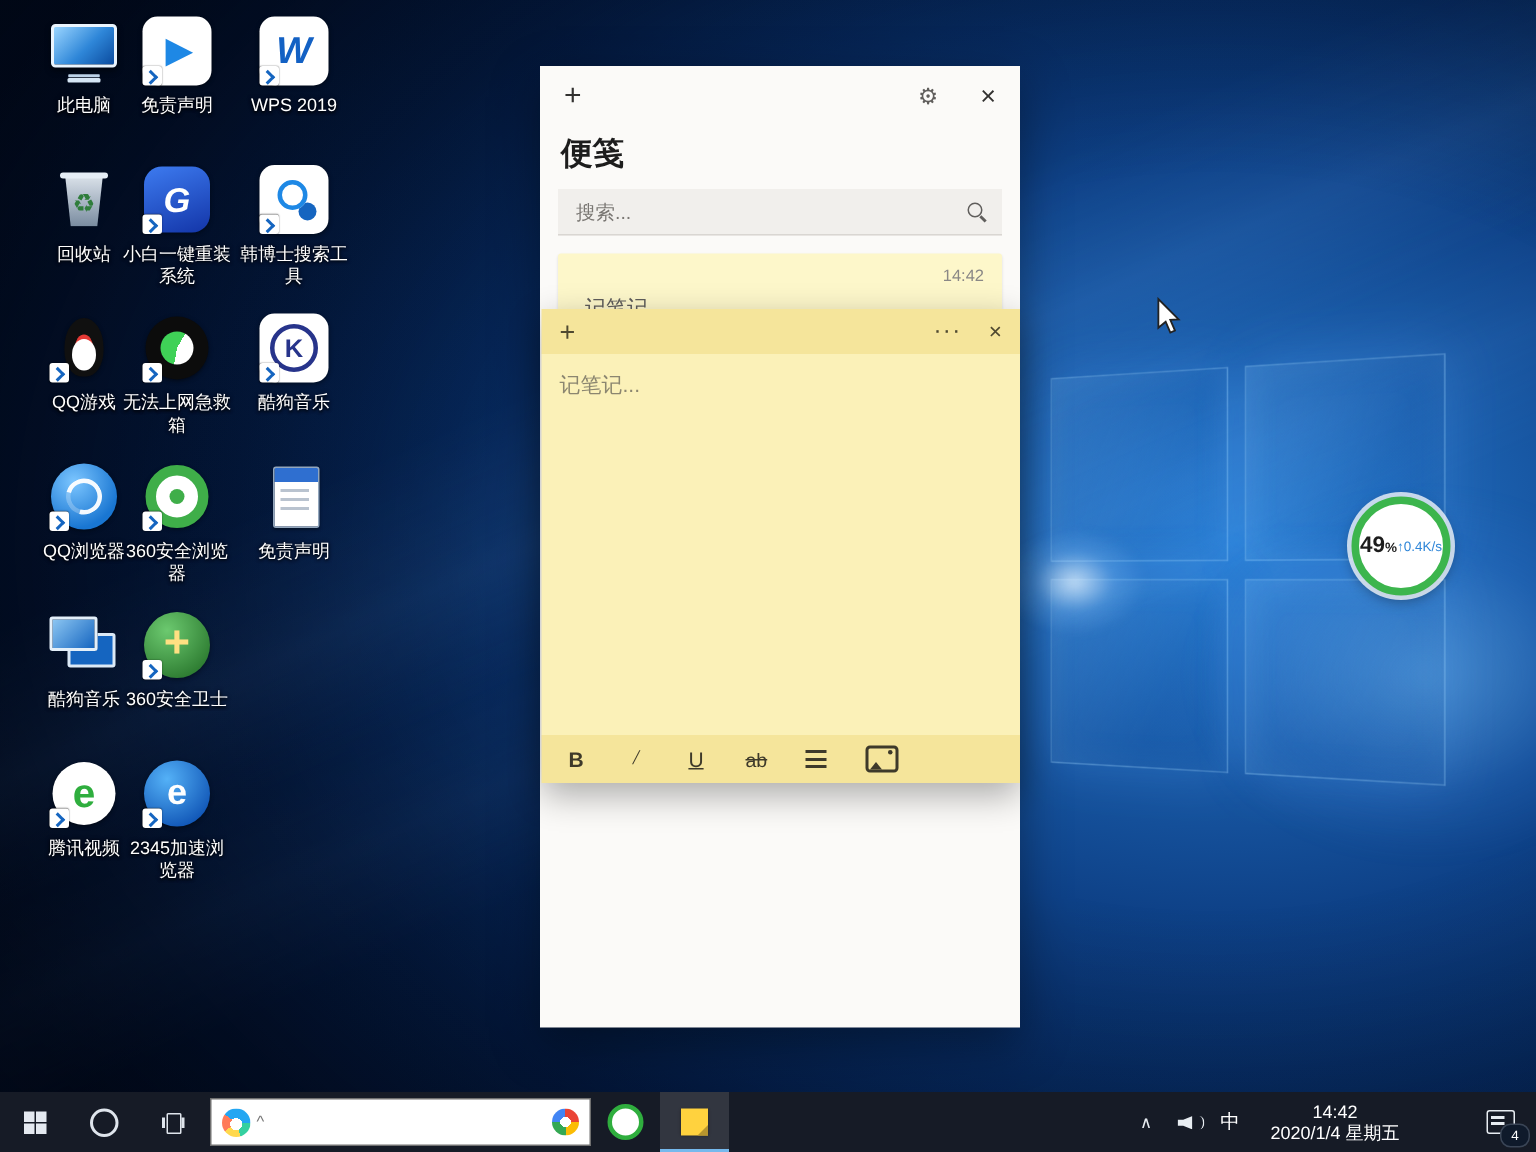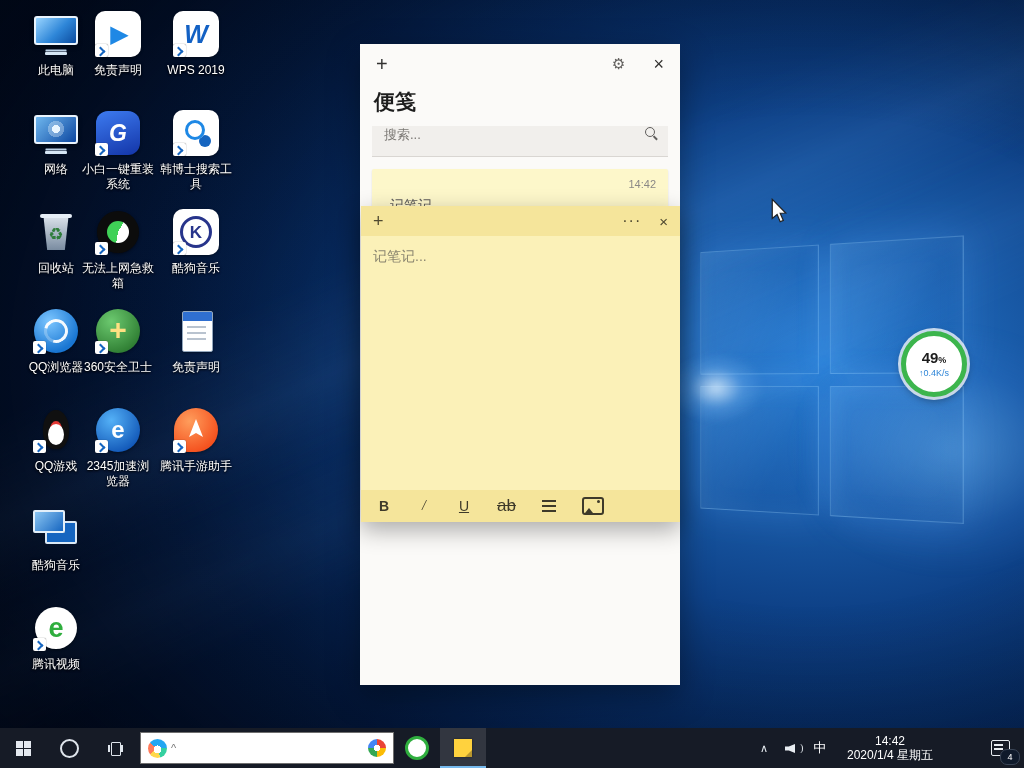--- a/index.html
+++ b/index.html
@@ -74,21 +74,21 @@
   .a-xiaobai::before{content:"";position:absolute;inset:5px;border-radius:50%;background:#0c0c0c;box-shadow:0 1px 3px rgba(0,0,0,.5);}
   .a-xiaobai::after{content:"";position:absolute;left:15px;top:15px;width:22px;height:22px;border-radius:50%;background:conic-gradient(from 30deg,#fff 0 160deg,#3fd157 160deg 360deg);}
   
   #notes-window{position:absolute;left:360px;top:44px;width:320px;height:641px;background:#fbfaf8;
     box-shadow:0 10px 30px rgba(0,0,0,.38);z-index:10;}
   .nw-header{height:40px;display:flex;align-items:center;padding:0 16px;}
   .nw-plus{font-size:20px;color:#323130;}
   .nw-gear{margin-left:auto;font-size:15px;color:#605e5c;}
   .nw-close{margin-left:28px;font-size:18px;color:#323130;}
   .nw-title{padding:4px 14px 10px;font-size:21px;font-weight:700;color:#1d1d1d;}
-  .nw-search{margin:0 12px;height:30px;background:#f1efec;border-bottom:1px solid #d9d6d2;display:flex;align-items:flex-start;padding:0 10px;}
+  .nw-search{margin:0 12px;height:30px;background:#f1efec;border-bottom:1px solid #d9d6d2;display:flex;align-items:center;padding:0 10px;}
   .nw-search input{border:none;outline:none;background:transparent;flex:1;font-size:13px;color:#333;font-family:inherit;}
   .nw-search input::placeholder{color:#7a7773;}
   .mag{width:14px;height:14px;position:relative;margin-left:8px;}
   .mag::before{content:"";position:absolute;left:1px;top:1px;width:8px;height:8px;border:1.5px solid #605e5c;border-radius:50%;}
   .mag::after{content:"";position:absolute;right:0;bottom:2px;width:5px;height:1.5px;background:#605e5c;transform:rotate(45deg);}
   .nw-item{margin:12px 12px 0;background:#fdf7ca;border-radius:2px;height:86px;position:relative;box-shadow:0 1px 2px rgba(0,0,0,.12);}
   .nw-item-time{position:absolute;top:9px;right:12px;font-size:11px;color:#8a8886;}
   .nw-item-text{position:absolute;top:28px;left:18px;font-size:14px;color:#5f5d5b;}
   
   #sticky-note{position:absolute;left:361px;top:206px;width:319px;height:316px;display:flex;flex-direction:column;
@@ -97,29 +97,29 @@
   .sn-plus{font-size:18px;color:#4f4930;}
   .sn-menu{margin-left:auto;font-size:16px;letter-spacing:1px;color:#4f4930;}
   .sn-close{margin-left:18px;font-size:15px;color:#4f4930;}
   .sn-body{flex:1;background:#fbf1b8;position:relative;}
   .sn-placeholder{position:absolute;left:12px;top:12px;font-size:14px;color:#8b8670;}
   .sn-toolbar{height:32px;background:#f5e59b;display:flex;align-items:center;gap:26px;padding:0 16px;}
   .fmt{font-size:14px;color:#3e3a2a;min-width:14px;text-align:center;}
   .fmt.bold{font-weight:800;}
   .fmt.ital{font-style:italic;font-family:"Liberation Serif","DejaVu Serif",serif;}
   .fmt.und{text-decoration:underline;}
-  .fmt.strik{text-decoration:line-through;font-size:17px;}
+  .fmt.strik{text-decoration:line-through;font-size:13px;}
   .ic-list{width:14px;height:12px;background:repeating-linear-gradient(to bottom,#3e3a2a 0 2px,transparent 2px 5px);}
   .ic-img{width:18px;height:14px;border:2px solid #3e3a2a;border-radius:3px;position:relative;}
   .ic-img::before{content:"";position:absolute;right:2px;top:1px;width:3px;height:3px;border-radius:50%;background:#3e3a2a;}
   .ic-img::after{content:"";position:absolute;left:1px;bottom:0;width:0;height:0;border-left:4px solid transparent;border-right:4px solid transparent;border-bottom:5px solid #3e3a2a;}
   
   #speedball{position:absolute;left:901px;top:331px;width:56px;height:56px;border-radius:50%;background:#fff;
     border:5px solid #3cb54d;box-shadow:0 0 0 3px rgba(255,255,255,.75),0 3px 9px rgba(0,0,0,.4);
-    display:flex;flex-direction:column;align-items:center;justify-content:center;z-index:30;}
+    display:flex;flex-direction:row;align-items:center;justify-content:center;z-index:30;}
   .pct{font-size:15px;font-weight:700;color:#1c1c1c;line-height:16px;}
   .pct .sign{font-size:9px;font-weight:700;}
   .spd{font-size:9px;color:#2f86d8;line-height:11px;}
   
   #cursor{position:absolute;left:770px;top:198px;z-index:100;}
   
   #taskbar{position:absolute;left:0;right:0;bottom:0;height:40px;background:#161b26;display:flex;align-items:center;z-index:60;}
   .tb-btn{width:46px;height:40px;display:flex;align-items:center;justify-content:center;}
   .winlogo{width:15px;height:15px;position:relative;}
   .winlogo::before{content:"";position:absolute;left:0;top:0;width:7px;height:7px;background:#e4e9f0;box-shadow:8px 0 0 #e4e9f0,0 8px 0 #e4e9f0,8px 8px 0 #e4e9f0;}
@@ -172,46 +172,40 @@
 
   <div class="cols">
     <div class="col c0">
       <div class="tile">
         <div class="art a-pc">
             <span class="glyph"></span>
           </div>
         <div class="lbl">此电脑</div>
       </div>
       <div class="tile">
-        <div class="art a-net">
-            <span class="glyph"></span>
-          </div>
-        <div class="lbl">网络</div>
-      </div>
-      <div class="tile">
         <div class="art a-recycle">
             <span class="glyph">♻</span>
           </div>
         <div class="lbl">回收站</div>
       </div>
       <div class="tile">
+        <div class="art a-qqgame">
+            <span class="sc"></span>
+            <span class="glyph"></span>
+          </div>
+        <div class="lbl">QQ游戏</div>
+      </div>
+      <div class="tile">
         <div class="art a-qqb">
             <span class="sc"></span>
             <span class="glyph"></span>
           </div>
         <div class="lbl">QQ浏览器</div>
       </div>
       <div class="tile">
-        <div class="art a-qqgame">
-            <span class="sc"></span>
-            <span class="glyph"></span>
-          </div>
-        <div class="lbl">QQ游戏</div>
-      </div>
-      <div class="tile">
         <div class="art a-broadband">
             <span class="glyph"></span>
           </div>
         <div class="lbl">酷狗音乐</div>
       </div>
       <div class="tile">
         <div class="art a-greenb">
             <span class="sc"></span>
             <span class="glyph">e</span>
           </div>
@@ -235,20 +229,27 @@
         <div class="lbl">小白一键重装系统</div>
       </div>
       <div class="tile">
         <div class="art a-xiaobai">
             <span class="sc"></span>
             <span class="glyph"></span>
           </div>
         <div class="lbl">无法上网急救箱</div>
       </div>
       <div class="tile">
+        <div class="art a-360b">
+            <span class="sc"></span>
+            <span class="glyph"></span>
+          </div>
+        <div class="lbl">360安全浏览器</div>
+      </div>
+      <div class="tile">
         <div class="art a-360s">
             <span class="sc"></span>
             <span class="glyph">+</span>
           </div>
         <div class="lbl">360安全卫士</div>
       </div>
       <div class="tile">
         <div class="art a-2345">
             <span class="sc"></span>
             <span class="glyph">e</span>
@@ -277,27 +278,20 @@
             <span class="sc"></span>
             <span class="glyph">K</span>
           </div>
         <div class="lbl">酷狗音乐</div>
       </div>
       <div class="tile">
         <div class="art a-disclaimer">
             <span class="glyph"></span>
           </div>
         <div class="lbl">免责声明</div>
-      </div>
-      <div class="tile">
-        <div class="art a-gamebuddy">
-            <span class="sc"></span>
-            <span class="glyph"></span>
-          </div>
-        <div class="lbl">腾讯手游助手</div>
       </div>
     </div>
   </div>
 
   <div id="notes-window">
     <div class="nw-header">
       <span class="nw-plus">+</span>
       <span class="nw-gear">⚙</span>
       <span class="nw-close">×</span>
     </div>

